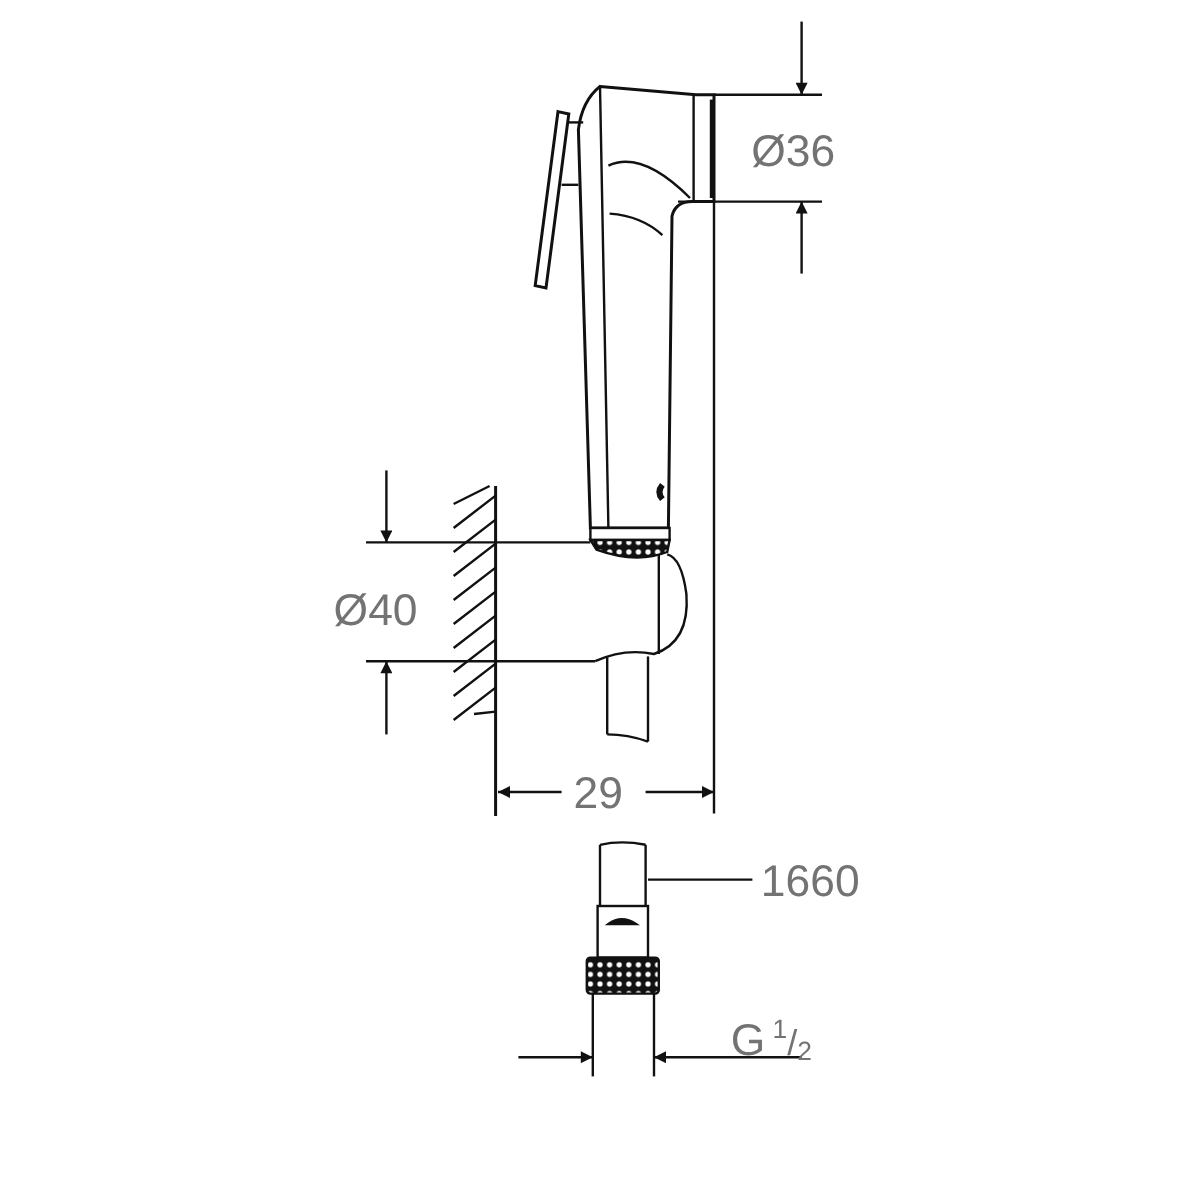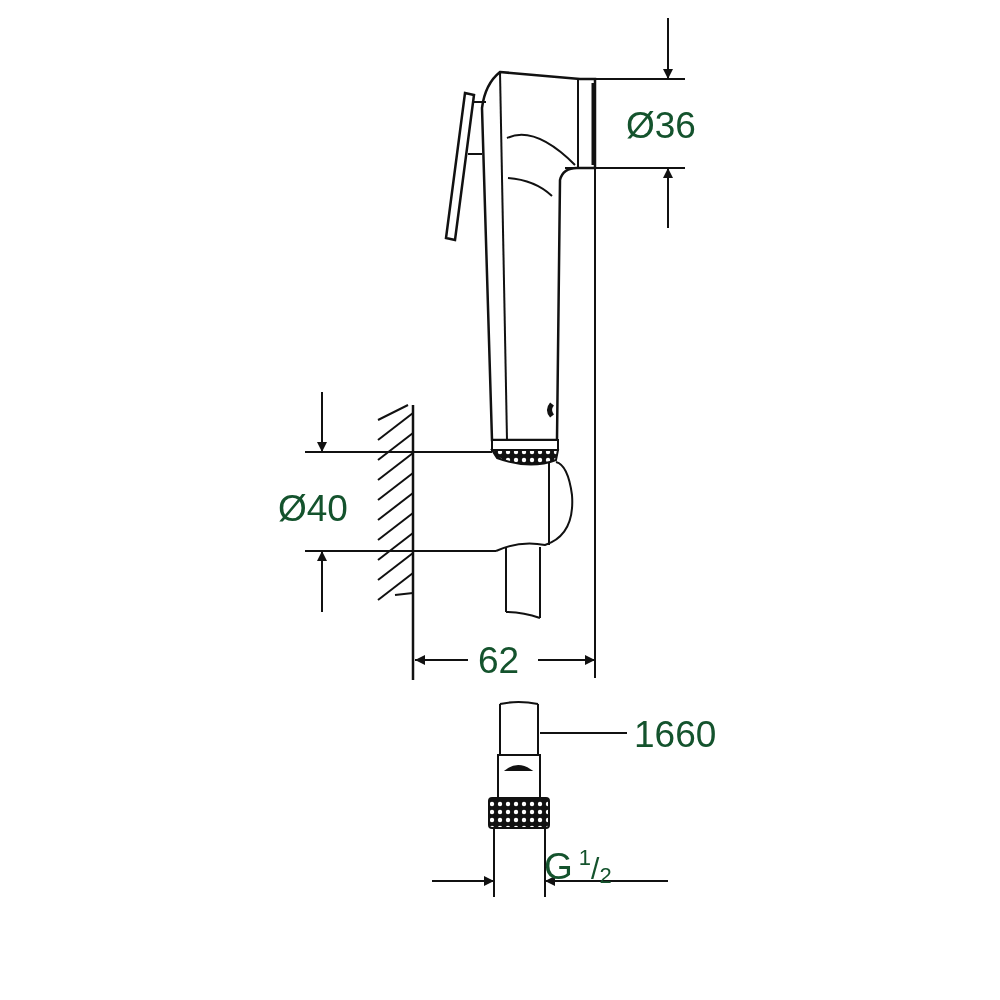--- a/index.html
+++ b/index.html
@@ -2,21 +2,21 @@
 <html><head>
 <meta charset="utf-8">
 <style>
   html, body { margin: 0; padding: 0; background: #ffffff; }
   body { width: 1000px; height: 1000px; position: relative; overflow: hidden; }
   #drawing { position: absolute; left: 0; top: 0; }
   .dim-label {
     position: absolute;
     font-family: "Liberation Sans", sans-serif;
     font-size: 37px;
-    color: #14532d;
+    color: #737373;
     line-height: 1;
     white-space: nowrap;
   }
   .sup-part { position: relative; top: -14px; font-size: 22px; margin-left: 6px; }
   .slash-part { font-size: 30px; }
   .sub-part { position: relative; top: 4px; font-size: 22px; }
 </style>
 </head>
 <body>
 
@@ -114,17 +114,17 @@
 
     <g>
       <line x1="432" y1="881" x2="494" y2="881" marker-end="url(#arrow)"></line>
       <line x1="668" y1="881" x2="545" y2="881" marker-end="url(#arrow)"></line>
     </g>
   </g>
 </svg>
 
 <div class="dim-label" style="left:626px; top:107px;">Ø36</div>
 <div class="dim-label" style="left:278px; top:472px;margin-top:18px;">Ø40</div>
-<div class="dim-label" style="left:478px; top:642px;">62</div>
+<div class="dim-label" style="left:478px; top:642px;">29</div>
 <div class="dim-label" style="left:634px; top:716px;">1660</div>
-<div class="dim-label g-label" style="left:544px; top:848px;">
+<div class="dim-label g-label" style="left:609px; top:848px;">
   <span>G</span><span class="sup-part">1</span><span class="slash-part">/</span><span class="sub-part">2</span>
 </div>
 
 </body></html>

